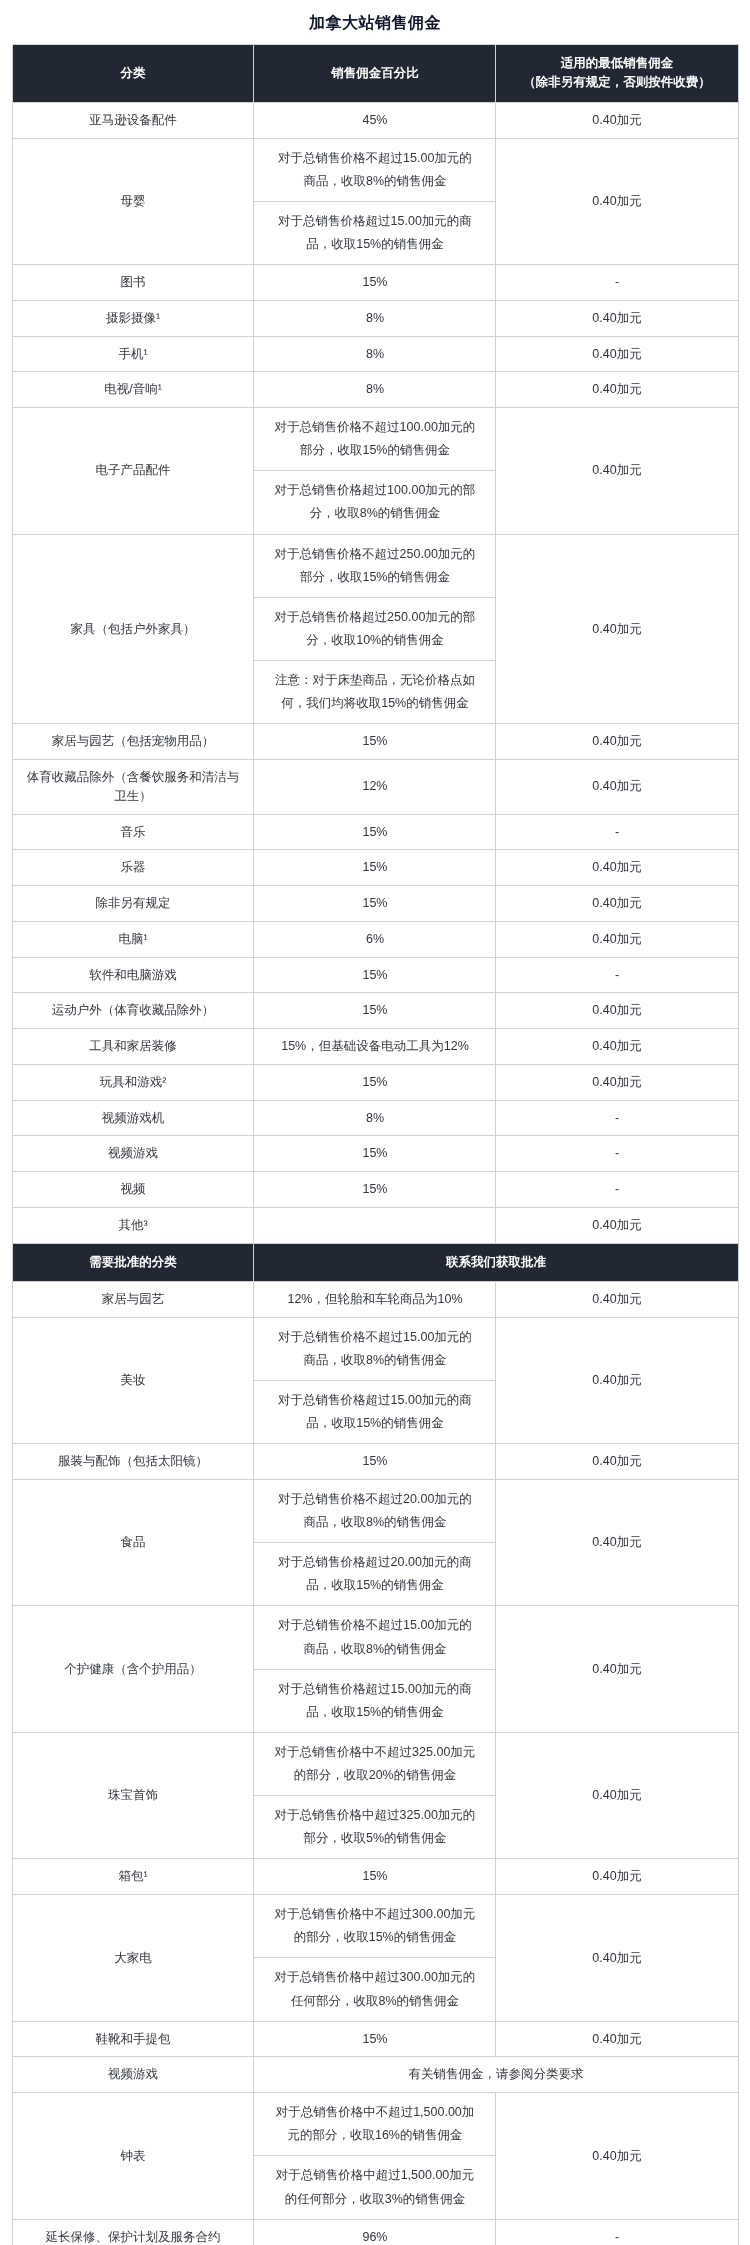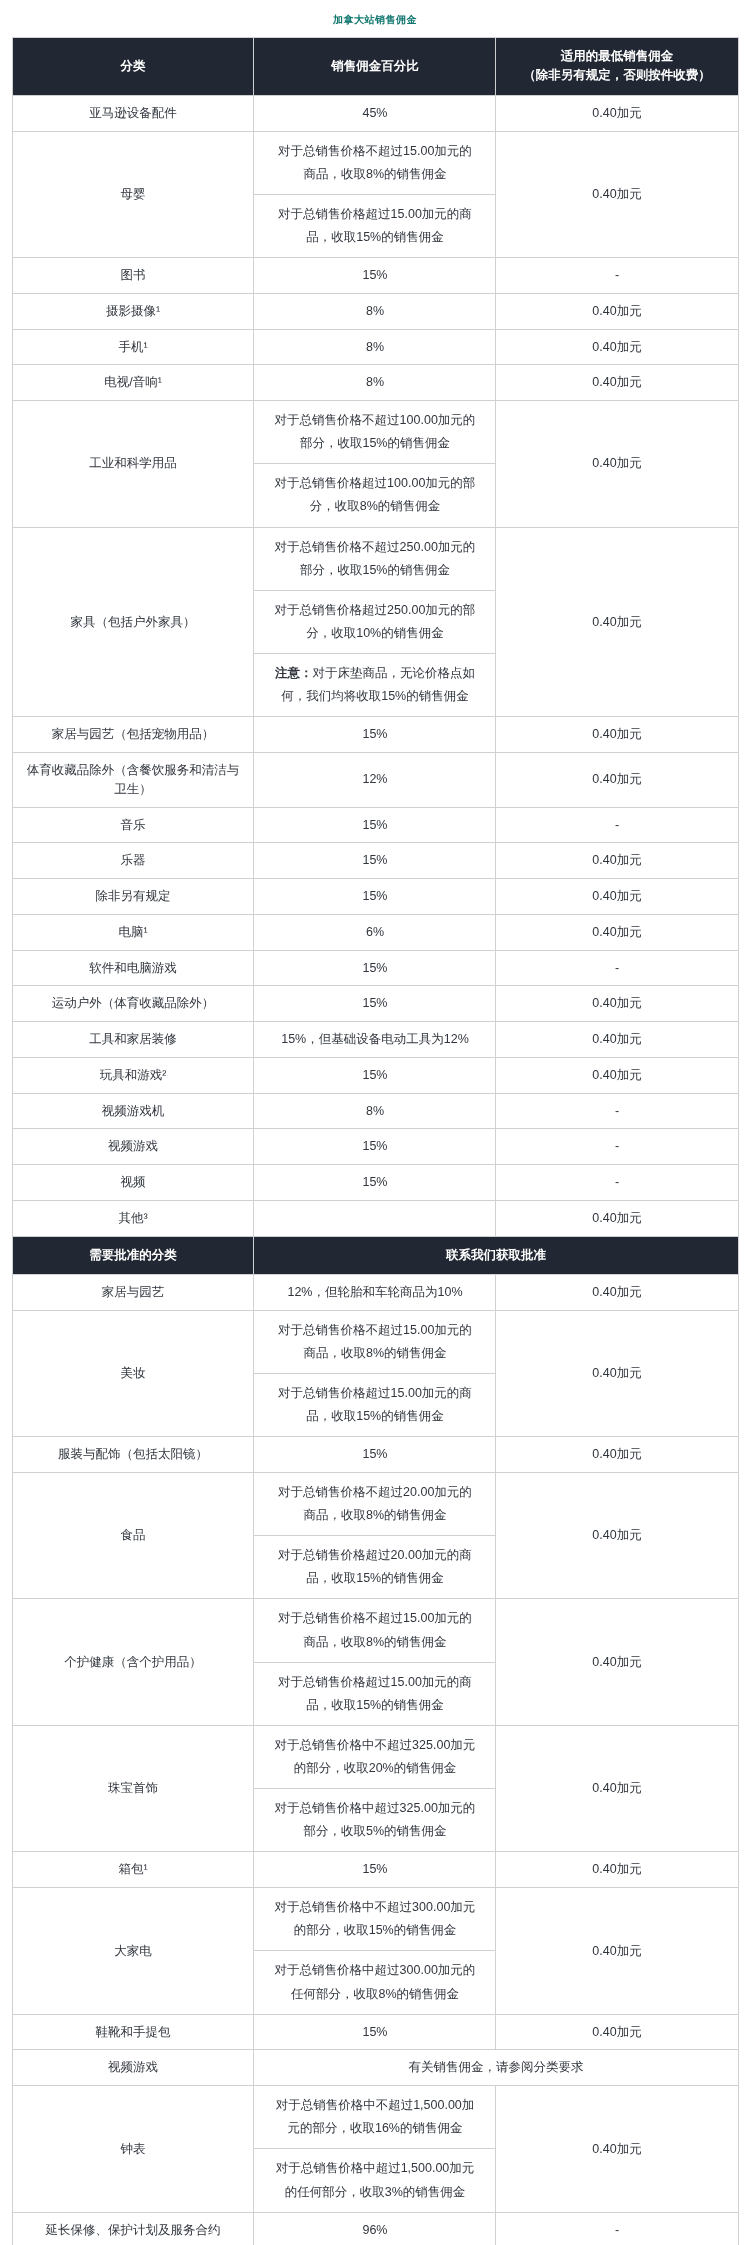--- a/index.html
+++ b/index.html
@@ -8,23 +8,23 @@
     background: #ffffff;
     font-family: "Liberation Sans", "DejaVu Sans", sans-serif;
     color: #31363e;
   }
   .page {
     width: 750px;
     margin: 0 auto;
   }
   .page-title {
     text-align: center;
-    font-size: 10px;
+    font-size: 16px;
     font-weight: bold;
-    color: #0f766e;
+    color: #0f172a;
     padding: 13px 0 10px 0;
     letter-spacing: 0.5px;
   }
   table.fee-table {
     width: 727px;
     margin: 0 auto;
     border-collapse: collapse;
     table-layout: fixed;
   }
   .fee-table col { width: 33.33%; }
@@ -46,21 +46,21 @@
     font-size: 12.5px;
     padding: 8px 10px;
     line-height: 1.5;
     color: #31363e;
     background: #ffffff;
   }
   .fee-table td.tier {
     padding: 8px 18px;
     line-height: 1.85;
   }
-  .fee-table td.tier b { font-weight: bold; }
+  .fee-table td.tier b { font-weight: normal; }
 </style>
 </head>
 <body>
 
 <div class="page">
   <div class="page-title">加拿大站销售佣金</div>
 
   <table class="fee-table">
     <colgroup>
         <col>
@@ -105,21 +105,21 @@
           <td class="cat">手机¹</td>
           <td class="rate">8%</td>
           <td class="fee">0.40加元</td>
         </tr>
         <tr>
           <td class="cat">电视/音响¹</td>
           <td class="rate">8%</td>
           <td class="fee">0.40加元</td>
         </tr>
         <tr>
-          <td class="cat" rowspan="2">工业和科学用品</td>
+          <td class="cat" rowspan="2">电子产品配件</td>
           <td class="tier">对于总销售价格不超过100.00加元的部分，收取15%的销售佣金</td>
           <td class="fee" rowspan="2">0.40加元</td>
         </tr>
         <tr>
           <td class="tier">对于总销售价格超过100.00加元的部分，收取8%的销售佣金</td>
         </tr>
         <tr>
           <td class="cat" rowspan="3">家具（包括户外家具）</td>
           <td class="tier">对于总销售价格不超过250.00加元的部分，收取15%的销售佣金</td>
           <td class="fee" rowspan="3">0.40加元</td>

